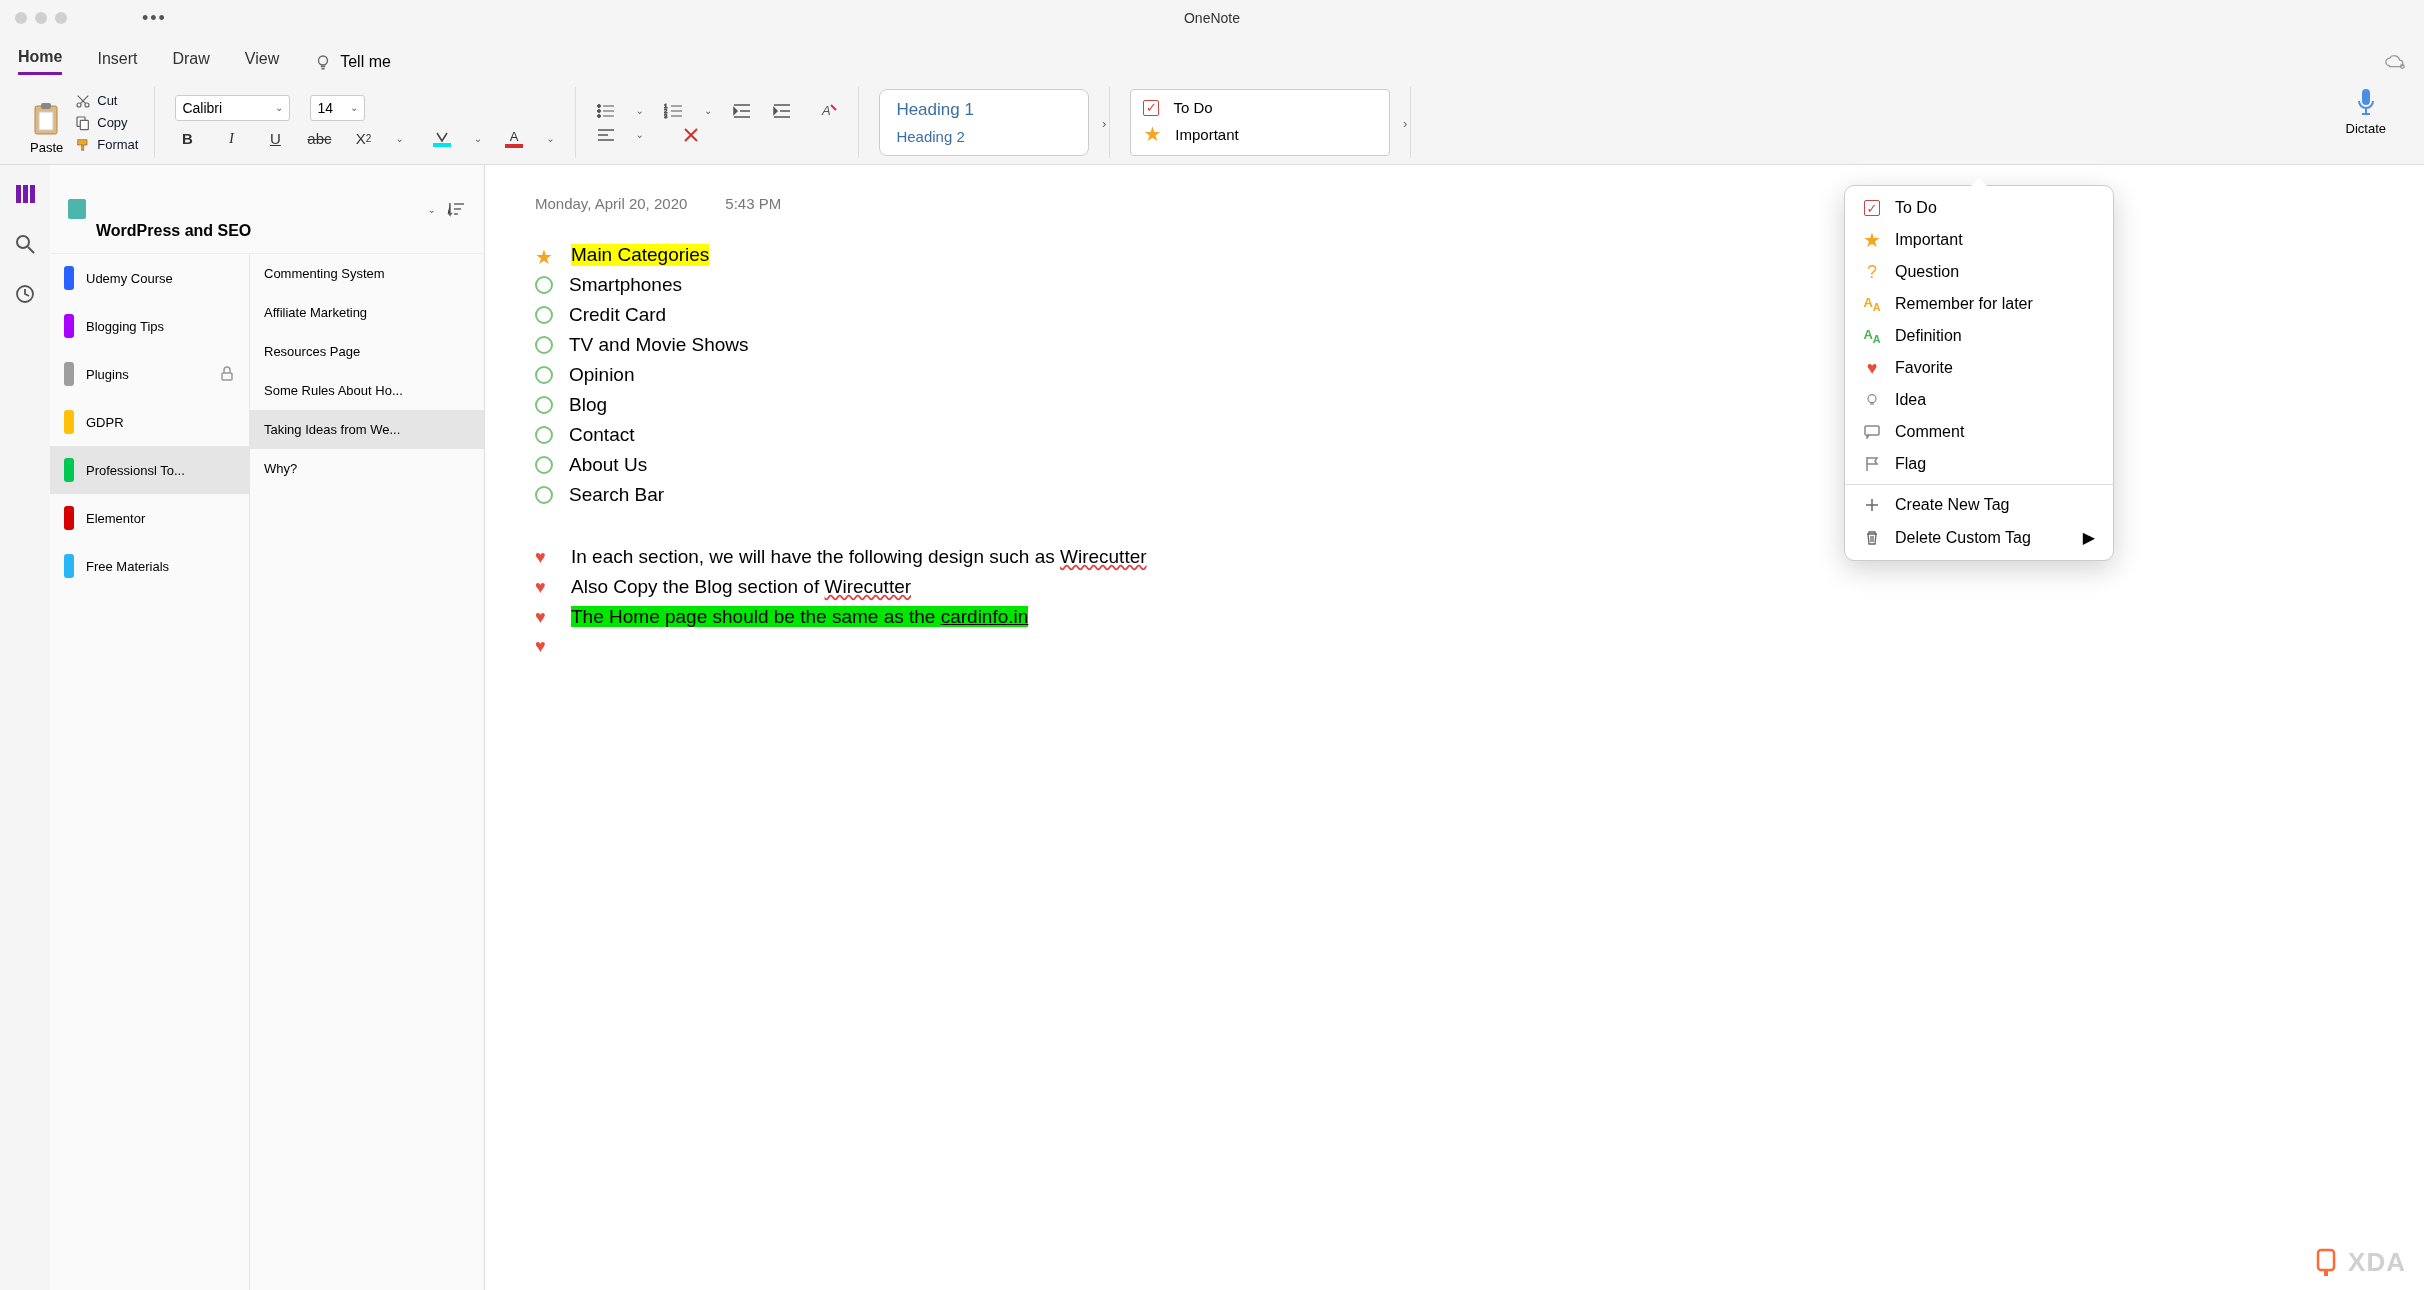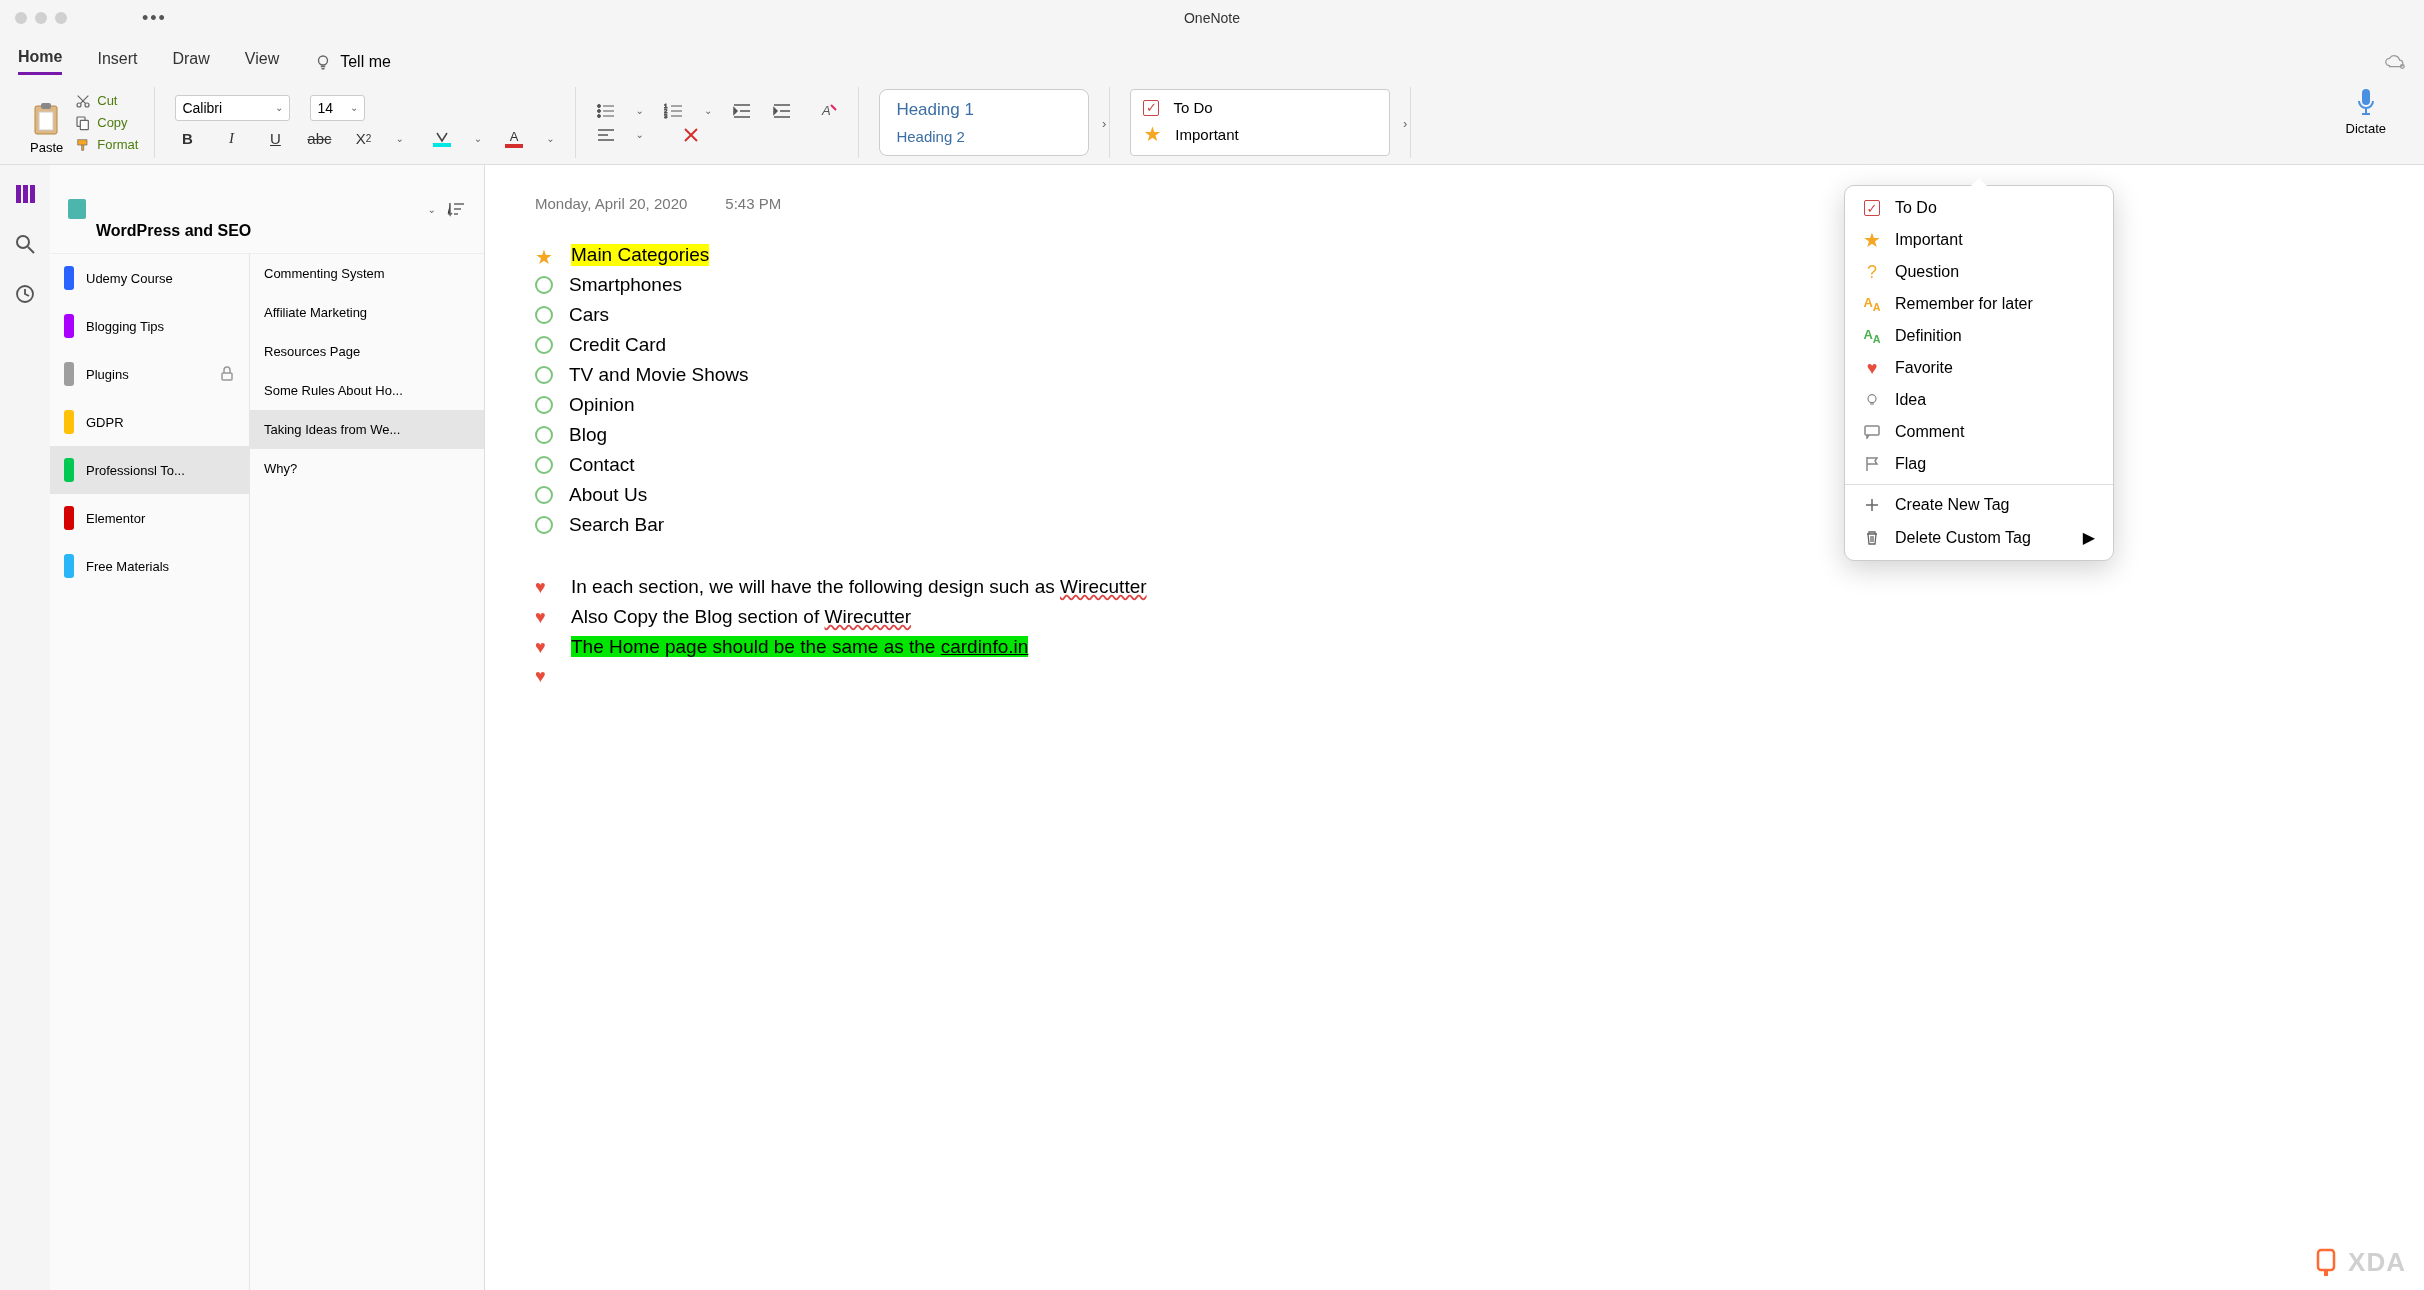--- a/index.html
+++ b/index.html
@@ -21,21 +21,21 @@
     .cloud-icon { margin-left: auto; width: 22px; height: 18px; color: #888; }
     
     
     .ribbon { display: flex; align-items: stretch; padding: 4px 18px 6px; background: #f5f5f5; border-bottom: 1px solid #ddd; gap: 0; }
     .ribbon-section { display: flex; align-items: center; padding: 0 12px; border-right: 1px solid #ddd; }
     .ribbon-section:last-child { border-right: none; }
     .paste-group { display: flex; align-items: flex-end; gap: 8px; }
     .paste-btn { display: flex; flex-direction: column; align-items: center; gap: 2px; }
     .paste-icon { width: 32px; height: 36px; }
     .small-btns { display: flex; flex-direction: column; gap: 2px; }
-    .small-btn { display: flex; align-items: center; gap: 6px; font-size: 13px; color: #4d7c0f; padding: 2px 4px; }
+    .small-btn { display: flex; align-items: center; gap: 6px; font-size: 13px; color: #0f172a; padding: 2px 4px; }
     .font-controls { display: flex; flex-direction: column; gap: 6px; padding: 0 8px; }
     .font-row { display: flex; align-items: center; gap: 20px; }
     .font-select { width: 115px; height: 26px; background: #fff; border: 1px solid #ccc; border-radius: 3px; padding: 2px 6px; font-size: 14px; display: flex; align-items: center; justify-content: space-between; }
     .size-select { width: 55px; height: 26px; background: #fff; border: 1px solid #ccc; border-radius: 3px; padding: 2px 6px; font-size: 14px; display: flex; align-items: center; justify-content: space-between; }
     .dropdown-arrow { font-size: 10px; color: #666; }
     .fmt-btn { width: 24px; height: 24px; display: flex; align-items: center; justify-content: center; font-size: 15px; color: #333; }
     .fmt-btn.bold { font-weight: 700; }
     .fmt-btn.italic { font-style: italic; font-family: serif; }
     .fmt-btn.underline { text-decoration: underline; }
     .fmt-btn.strike { text-decoration: line-through; }
@@ -375,24 +375,20 @@
         <div class="note-line">
           <span class="star-orange line-icon">★</span>
           <span class="hl-yellow" style="font-weight:400">Main Categories</span>
         </div>
         <div class="note-line">
           <span class="circle-empty line-icon"></span>
           <span>Smartphones</span>
         </div>
         <div class="note-line">
           <span class="circle-empty line-icon"></span>
-          <span>Cars</span>
-        </div>
-        <div class="note-line">
-          <span class="circle-empty line-icon"></span>
           <span>Credit Card</span>
         </div>
         <div class="note-line">
           <span class="circle-empty line-icon"></span>
           <span>TV and Movie Shows</span>
         </div>
         <div class="note-line">
           <span class="circle-empty line-icon"></span>
           <span>Opinion</span>
         </div>

